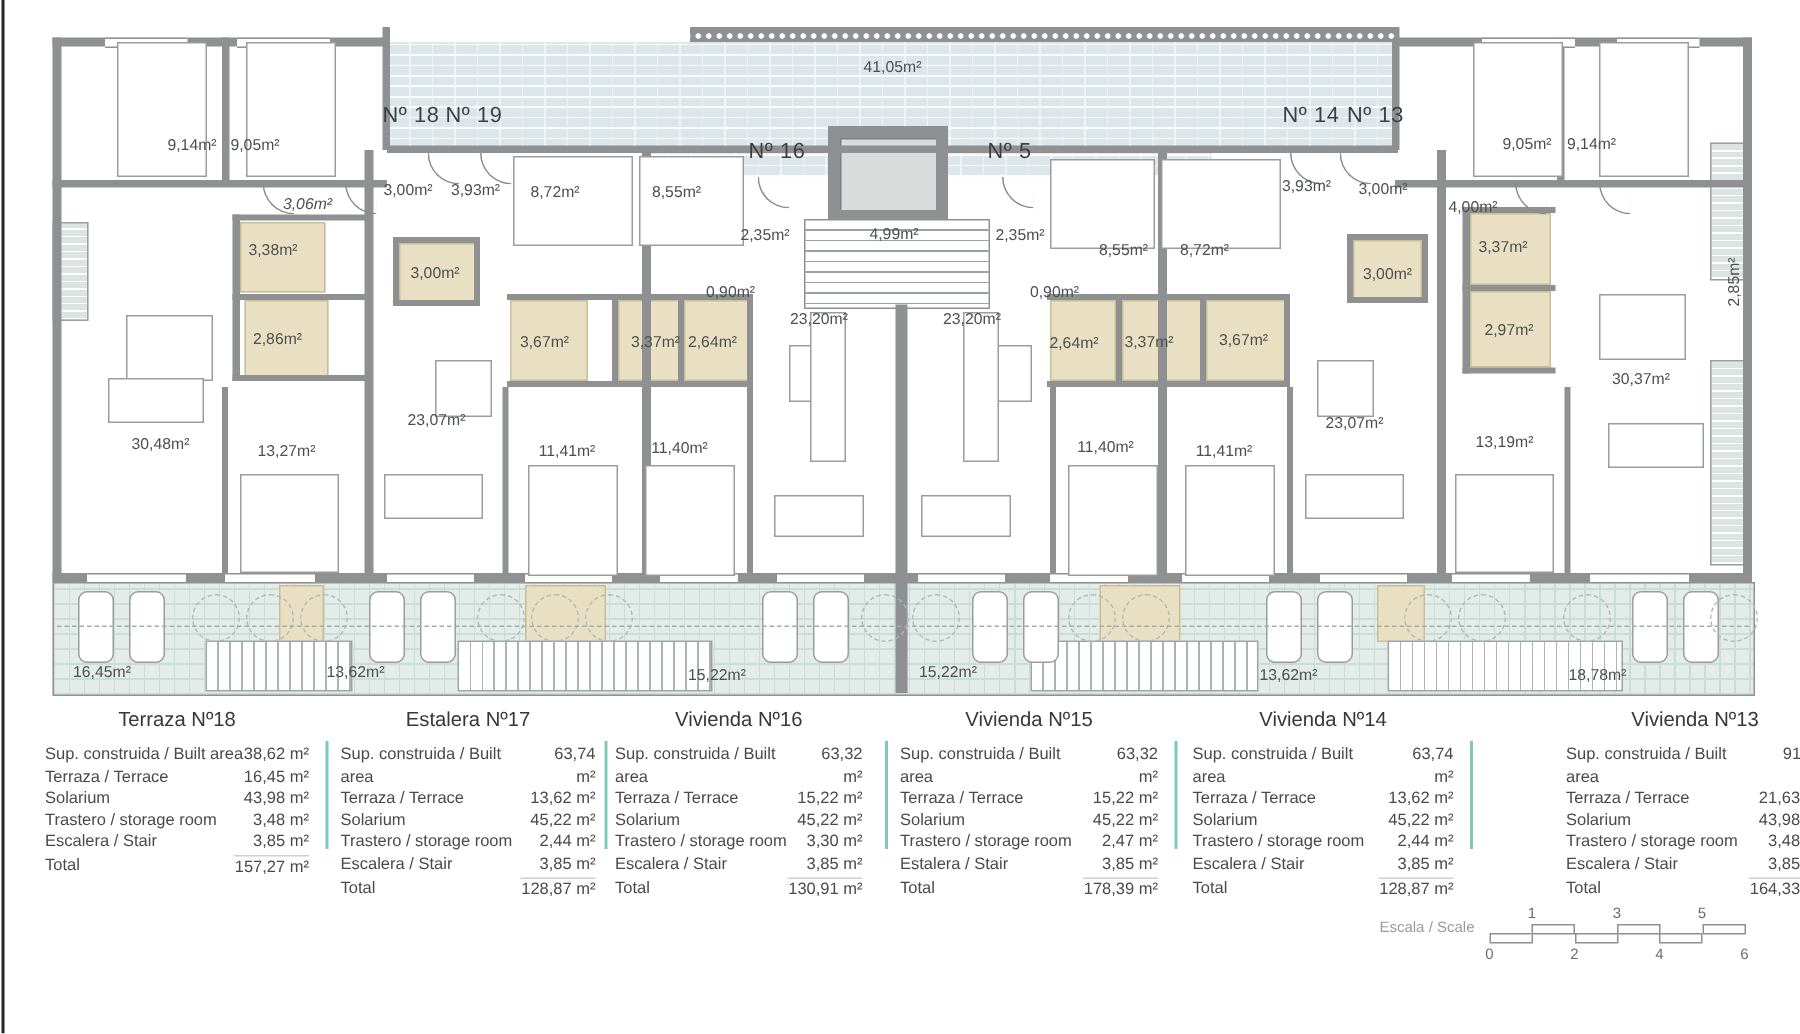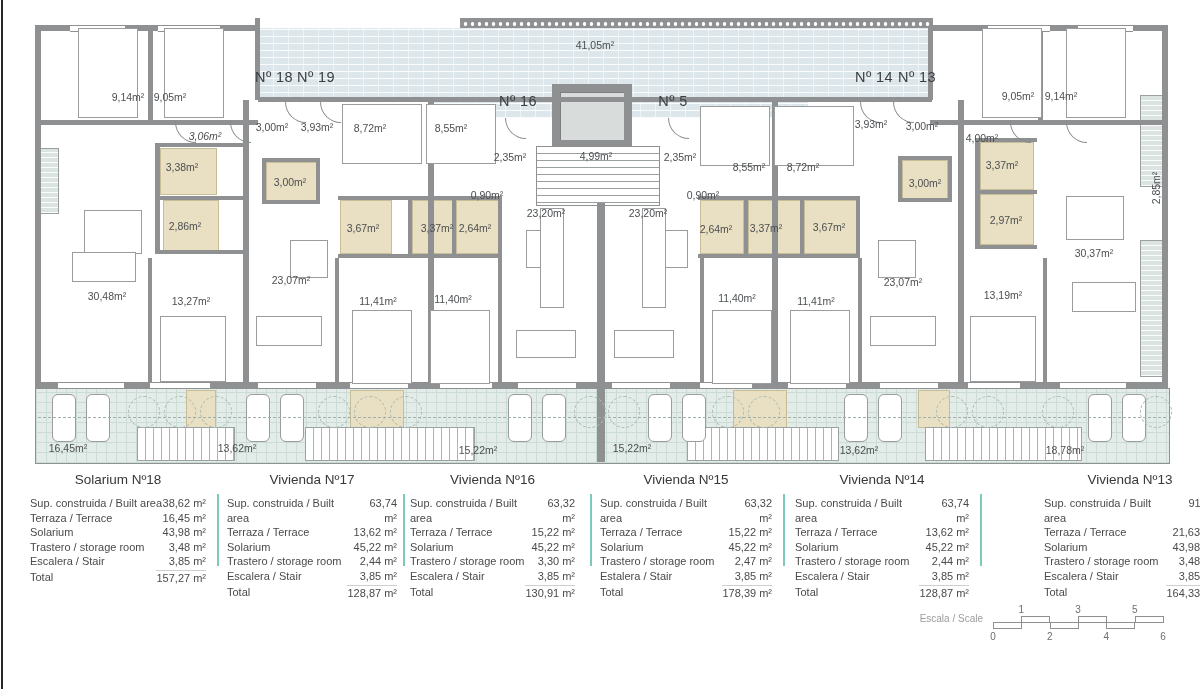--- a/index.html
+++ b/index.html
@@ -279,21 +279,21 @@
     <div class="lbl" style="left: 68px; top: 448px;">16,45m²</div>
     <div class="lbl" style="left: 237px; top: 448px;">13,62m²</div>
     <div class="lbl" style="left: 478px; top: 450px;">15,22m²</div>
     <div class="lbl" style="left: 632px; top: 448px;">15,22m²</div>
     <div class="lbl" style="left: 859px; top: 450px;">13,62m²</div>
     <div class="lbl" style="left: 1065px; top: 450px;">18,78m²</div>
   </div>
 
 <div id="tables">
     <div class="ucol" style="left: 30px; width: 176px;">
-      <div class="utitle">Solarium Nº18</div>
+      <div class="utitle">Terraza Nº18</div>
       <div class="urow">
         <span>Sup. construida / Built area</span>
         <span class="val">38,62 m²</span>
       </div>
       <div class="urow">
         <span>Terraza / Terrace</span>
         <span class="val">16,45 m²</span>
       </div>
       <div class="urow">
         <span>Solarium</span>
@@ -306,21 +306,21 @@
       <div class="urow">
         <span>Escalera / Stair</span>
         <span class="val">3,85 m²</span>
       </div>
       <div class="urow total">
         <span>Total</span>
         <span class="val">157,27 m²</span>
       </div>
     </div>
     <div class="ucol" style="left: 227px; width: 170px;">
-      <div class="utitle">Vivienda Nº17</div>
+      <div class="utitle">Estalera Nº17</div>
       <div class="urow">
         <span>Sup. construida / Built area</span>
         <span class="val">63,74 m²</span>
       </div>
       <div class="urow">
         <span>Terraza / Terrace</span>
         <span class="val">13,62 m²</span>
       </div>
       <div class="urow">
         <span>Solarium</span>

